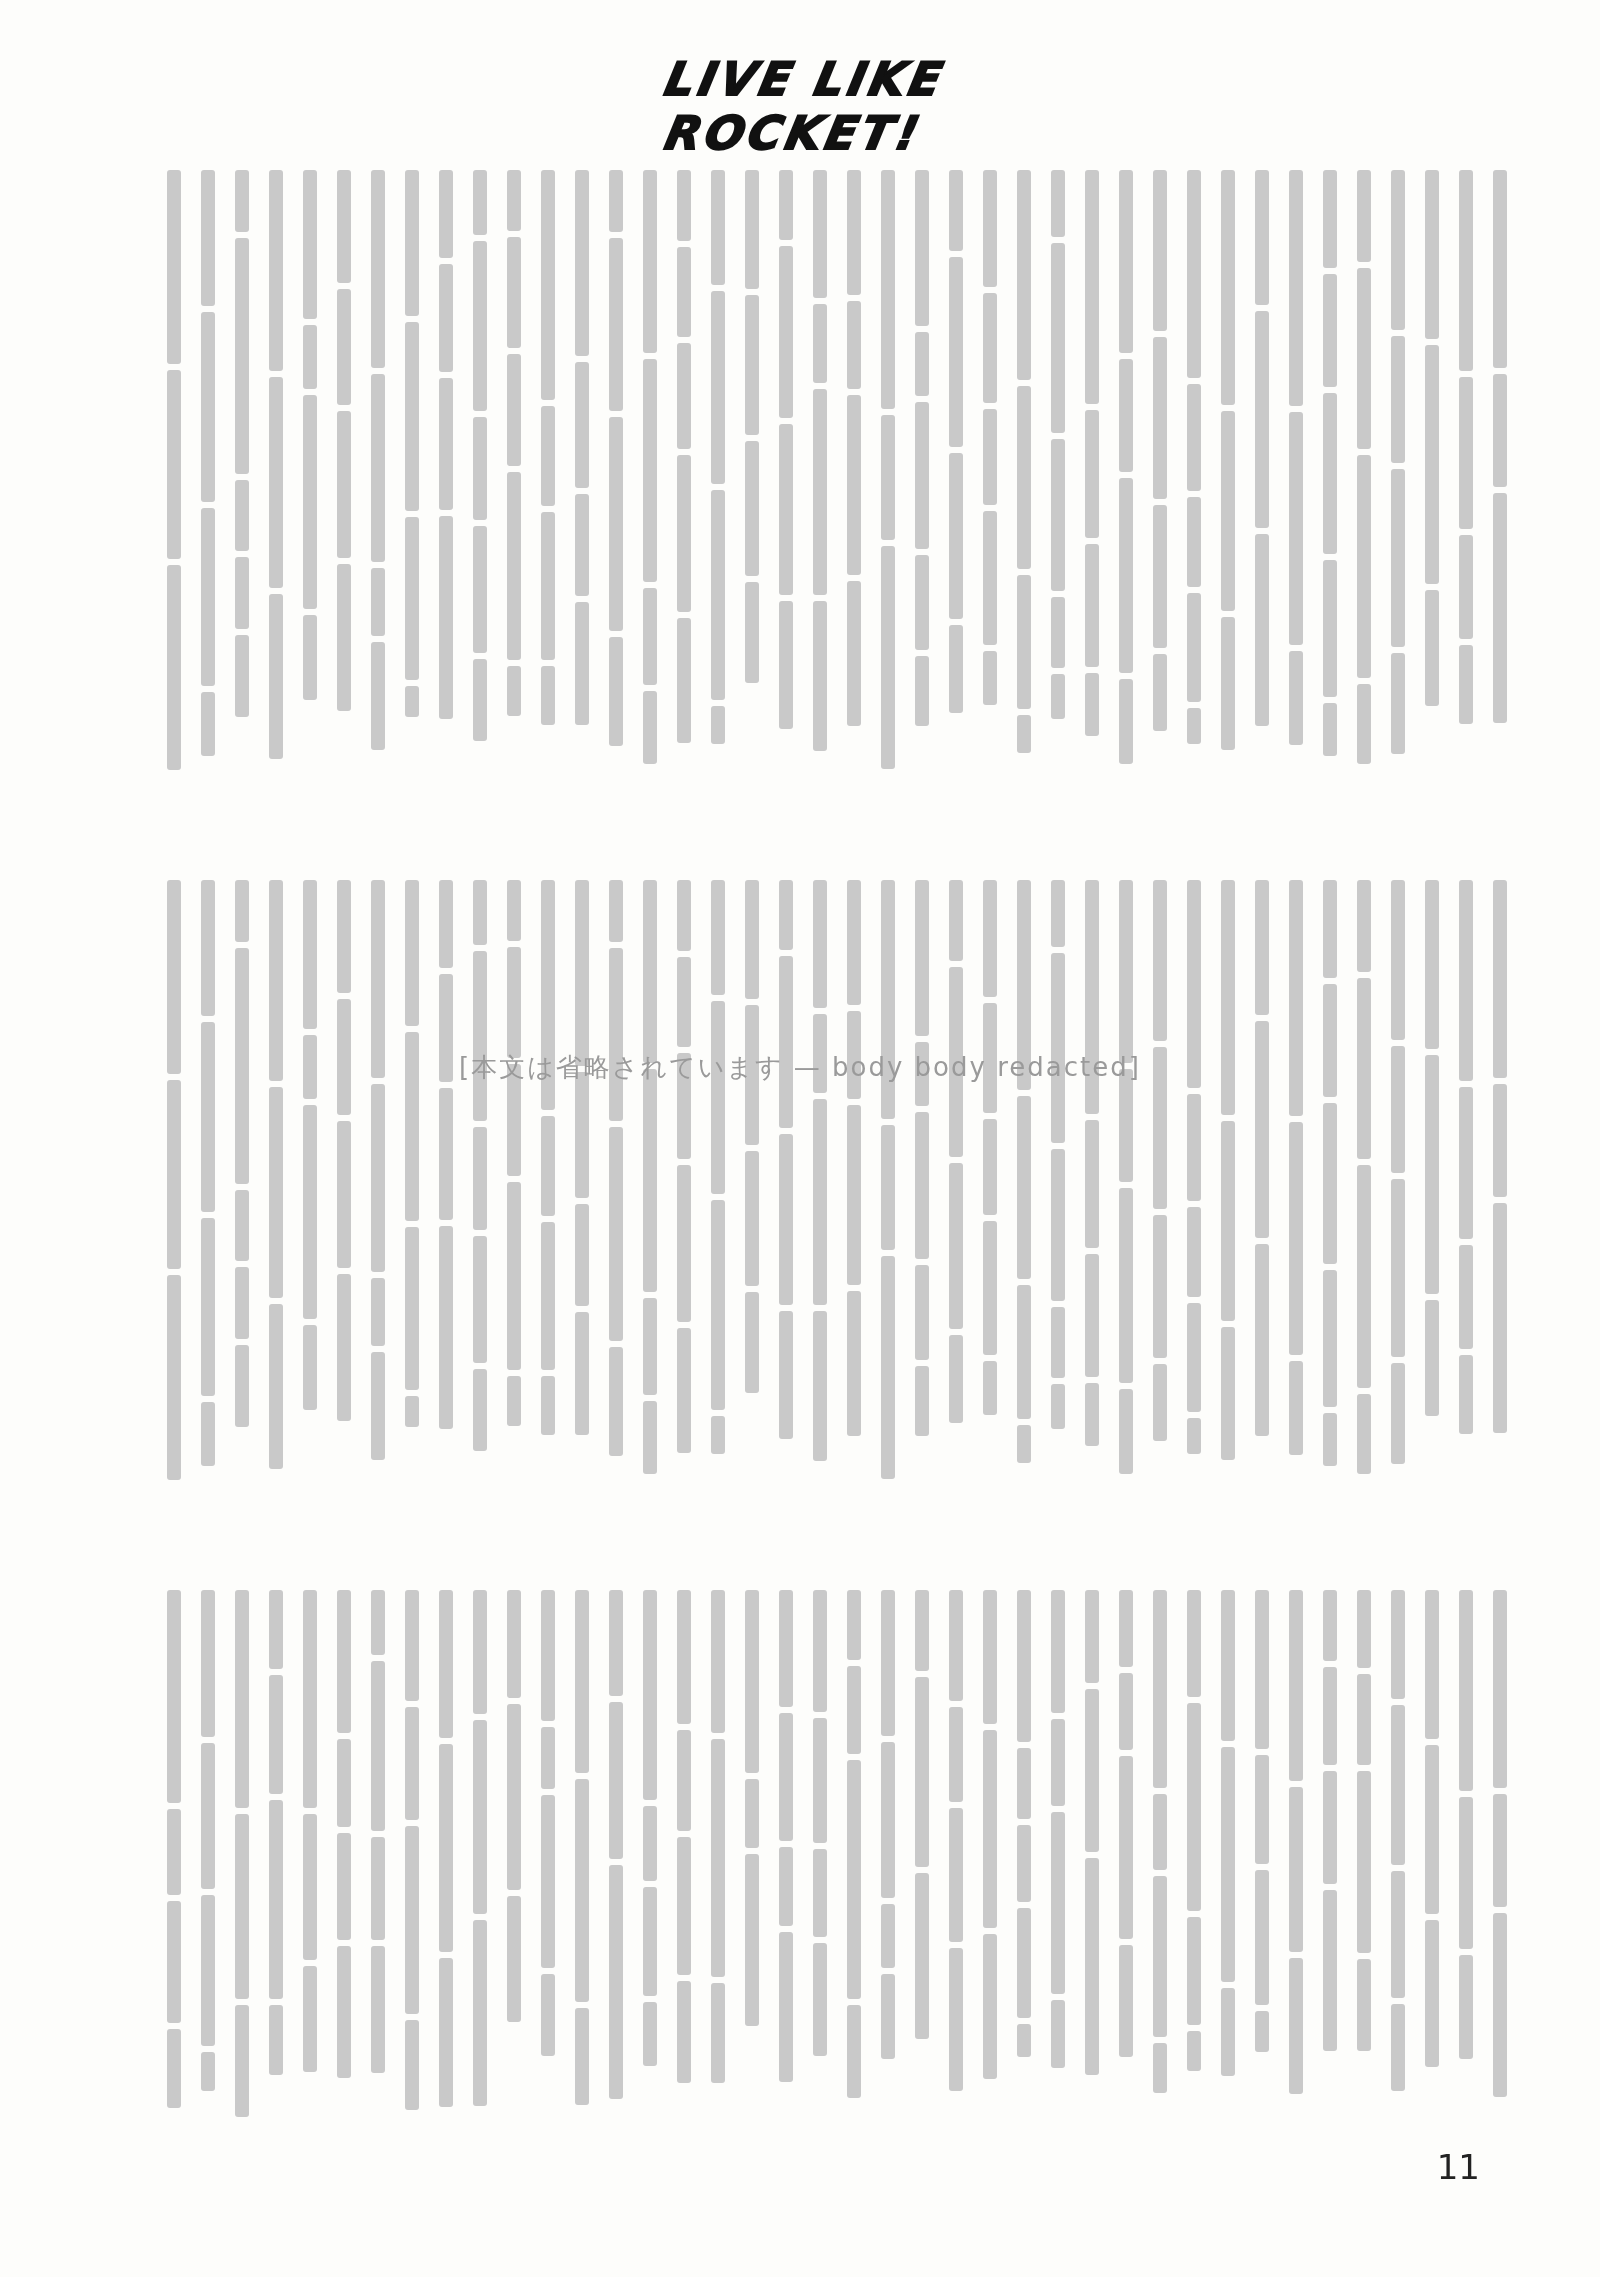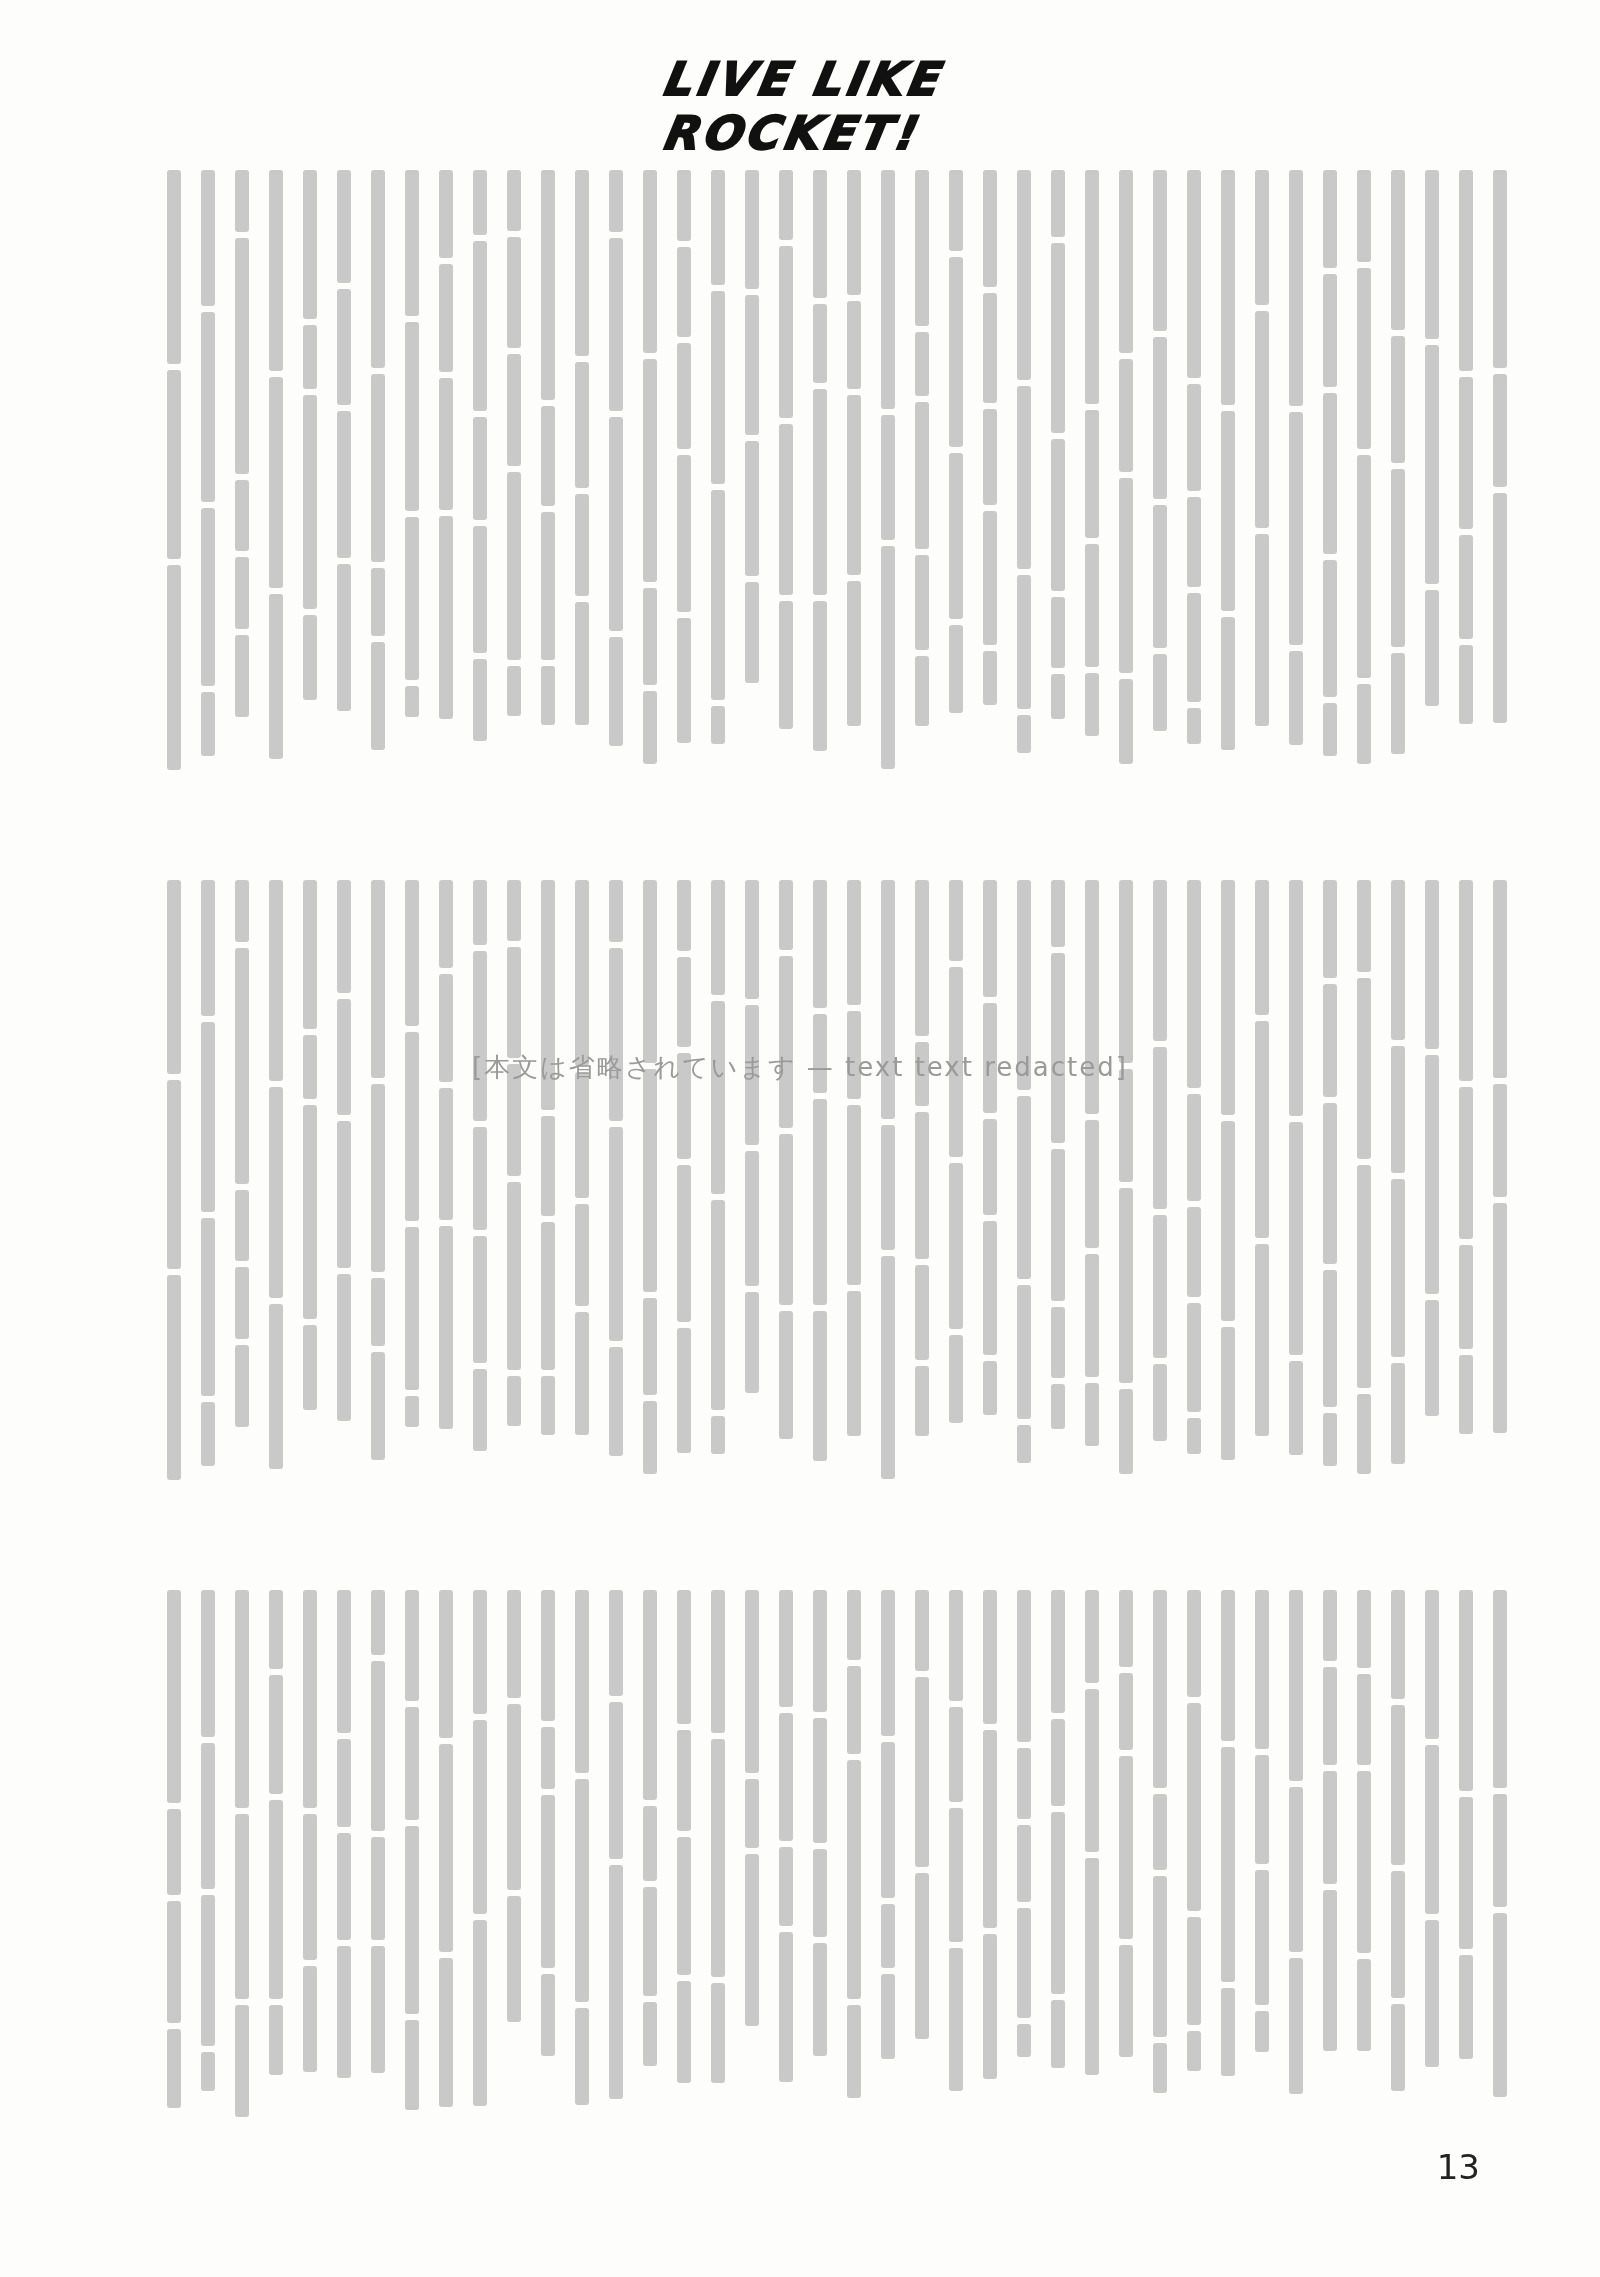--- a/index.html
+++ b/index.html
@@ -747,16 +747,16 @@
         <div class="seg" style="height: 39.393px;"></div>
       </div>
       <div class="col">
         <div class="seg" style="height: 213.485px;"></div>
         <div class="seg" style="height: 85.1806px;"></div>
         <div class="seg" style="height: 122.385px;"></div>
         <div class="seg" style="height: 79.4419px;"></div>
       </div>
     </div>
 
-  <div class="redaction-note">[本文は省略されています — text text redacted]</div>
+  <div class="redaction-note">[本文は省略されています — body body redacted]</div>
 
-  <div class="page-number">13</div>
+  <div class="page-number">11</div>
 </div>
 
 </body></html>

